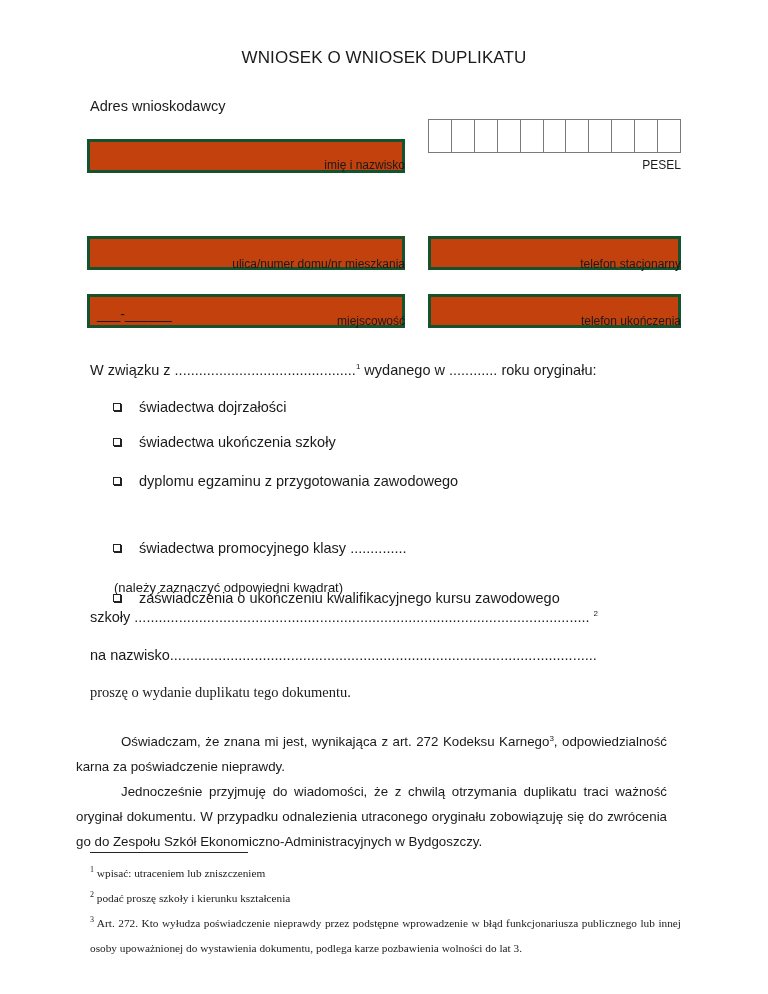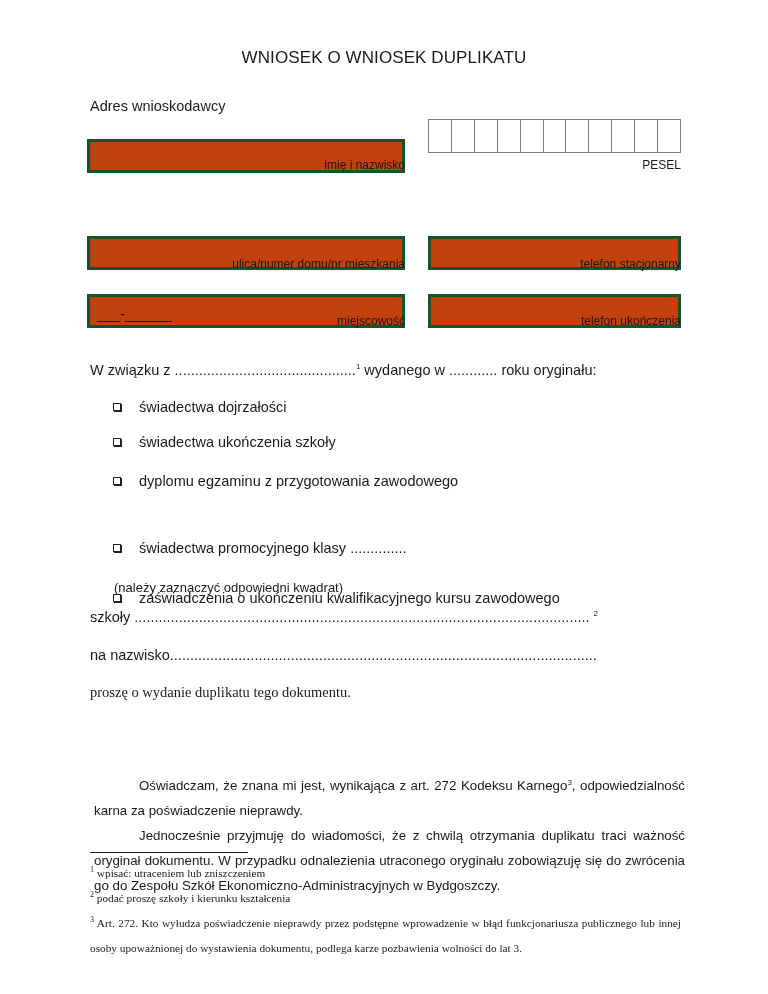--- a/index.html
+++ b/index.html
@@ -30,22 +30,22 @@
     }
     .body-text { font-size: 14.5px; }
     sup { font-size: 8px; vertical-align: super; line-height: 0; }
     .cb-row { position: absolute; left: 113px; font-size: 14.5px; display: flex; align-items: center; }
     .cb {
       width: 6px; height: 6px; border: 1px solid #222; display: inline-block;
       margin-right: 18px; box-shadow: 1px 1px 0 #222;
     }
     .note { font-size: 13px; }
     .para {
-      position: absolute; left: 94px; width: 591px; font-size: 13.3px;
-      line-height: 25px; text-align: justify; margin-top: 44px;
+      position: absolute; left: 76px; width: 591px; font-size: 13.3px;
+      line-height: 25px; text-align: justify;
     }
     .para .indent { display: inline-block; width: 45px; }
     .fn-rule { position: absolute; left: 90px; top: 852px; width: 158px; border-top: 1px solid #222; }
     .fn { position: absolute; left: 90px; width: 591px; font-size: 11.3px; line-height: 25px; text-align: justify; font-family: Liberation Serif, serif; }
   </style>
 </head>
 <body>
 
 <div class="abs title">WNIOSEK O WNIOSEK DUPLIKATU</div>
 

